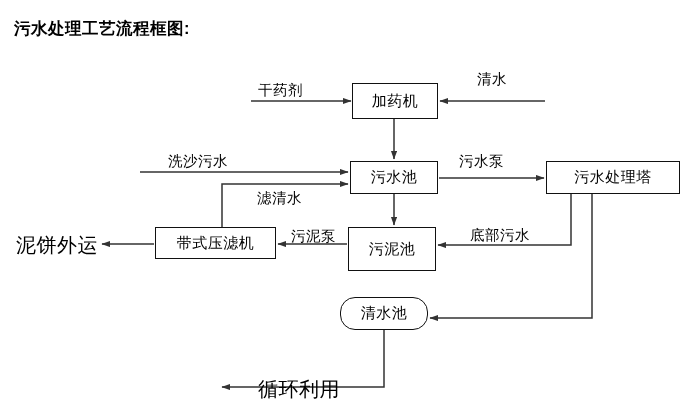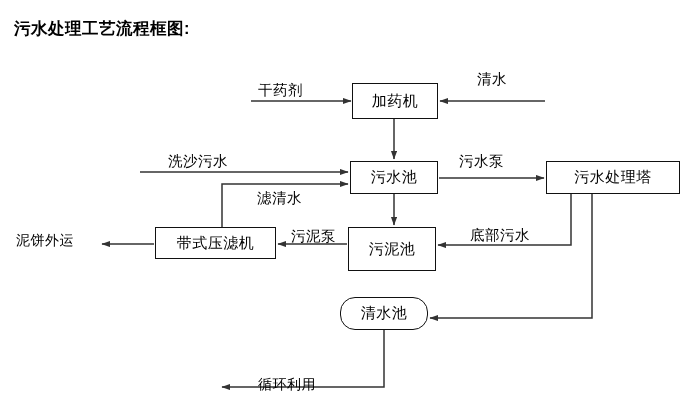--- a/index.html
+++ b/index.html
@@ -53,21 +53,21 @@
   .edge-label {
     position: absolute;
     font-size: 14.5px;
     color: #000000;
     white-space: nowrap;
     letter-spacing: 0.5px;
     background: transparent;
   }
   .terminal-label {
     position: absolute;
-    font-size: 14px;
+    font-size: 20px;
     color: #000000;
     white-space: nowrap;
     letter-spacing: 0.5px;
     font-family: Liberation Mono, monospace;
   }
 </style>
 </head>
 <body>
 
 <div id="diagram-root">

